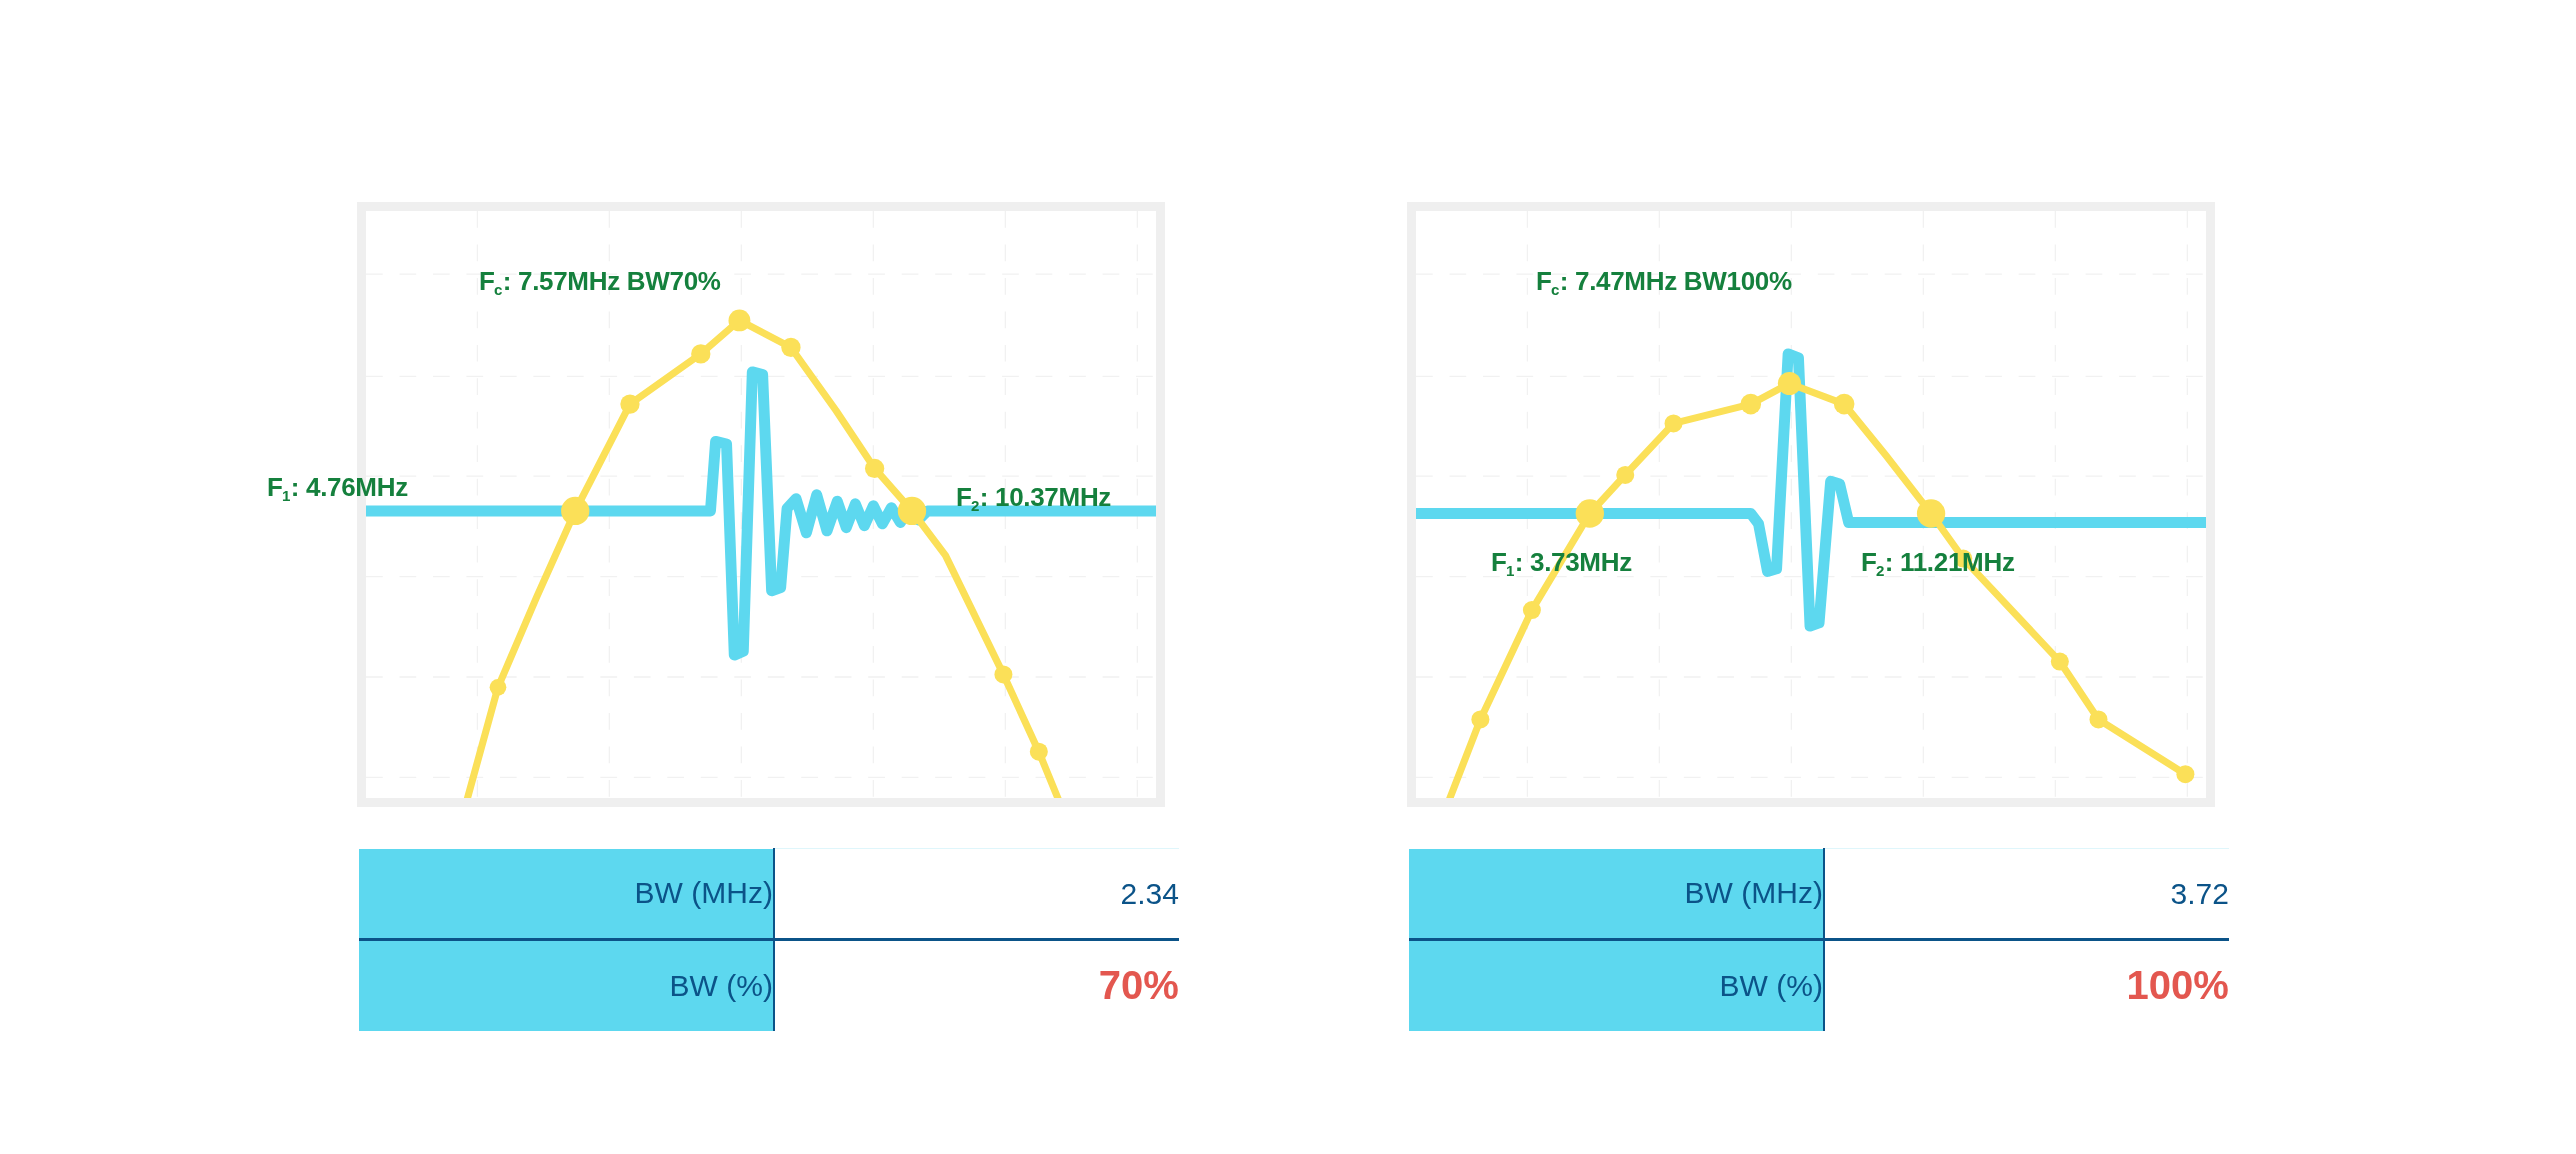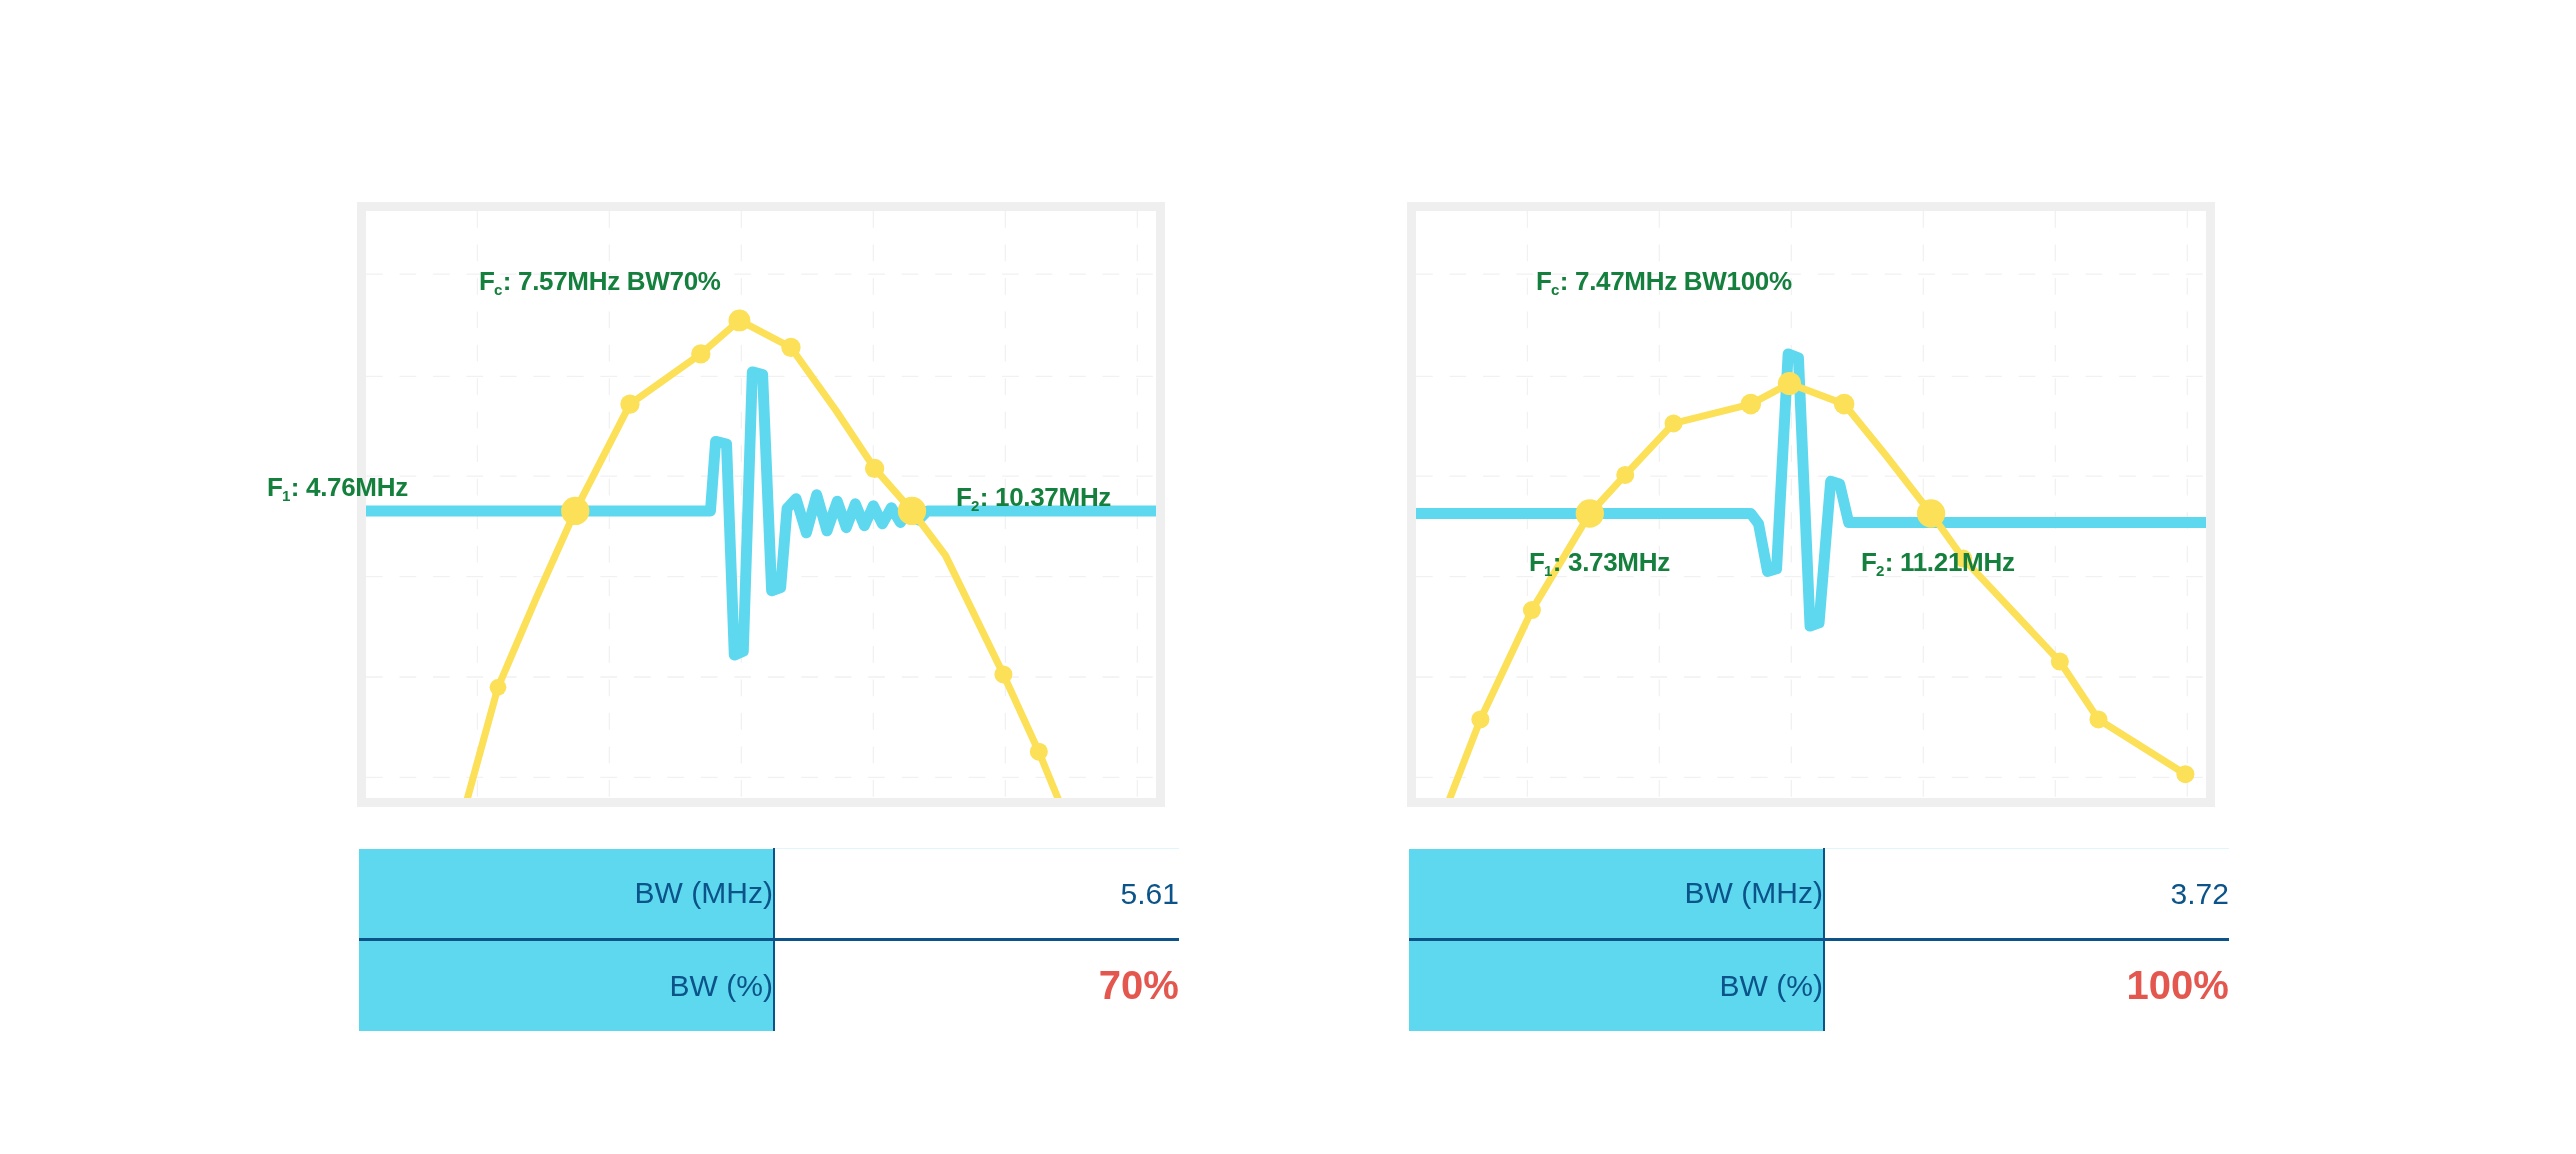--- a/index.html
+++ b/index.html
@@ -66,21 +66,21 @@
     top: 0.30em;
     left: -0.04em;
   }
 
   
   .left  .annot-fc { left: 122px;  top: 64px; }
   .left  .annot-f1 { left: -90px; top: 270px; }
   .left  .annot-f2 { left: 599px;  top: 270px; margin-top: 10px; }
   
   .right .annot-fc { left: 129px;  top: 64px; }
-  .right .annot-f1 { left: 84px;  top: 345px; margin-left: 38px; }
+  .right .annot-f1 { left: 84px;  top: 345px; }
   .right .annot-f2 { left: 454px;  top: 345px; text-align: center; }
 
   
   .bw-table {
     position: absolute;
     top: 646px;
     left: 1.9px;
     width: 820px;
     border-collapse: collapse;
     table-layout: fixed;
@@ -197,21 +197,21 @@
       <span>F</span><sub>1</sub><span>: 4.76MHz</span>
     </div>
     <div class="annot annot-f2">
       <span>F</span><sub>2</sub><span>: 10.37MHz</span>
     </div>
 
     <table class="bw-table">
       <tbody>
           <tr class="row-mhz">
         <td class="lbl-cell">BW (MHz)</td>
-        <td class="val-cell">5.61</td>
+        <td class="val-cell">2.34</td>
       </tr>
       <tr class="row-pct">
         <td class="lbl-cell">BW (%)</td>
         <td class="val-cell">70%</td>
       </tr>
     </tbody>
       </table>
   </div>
 
   <div class="panel right">

